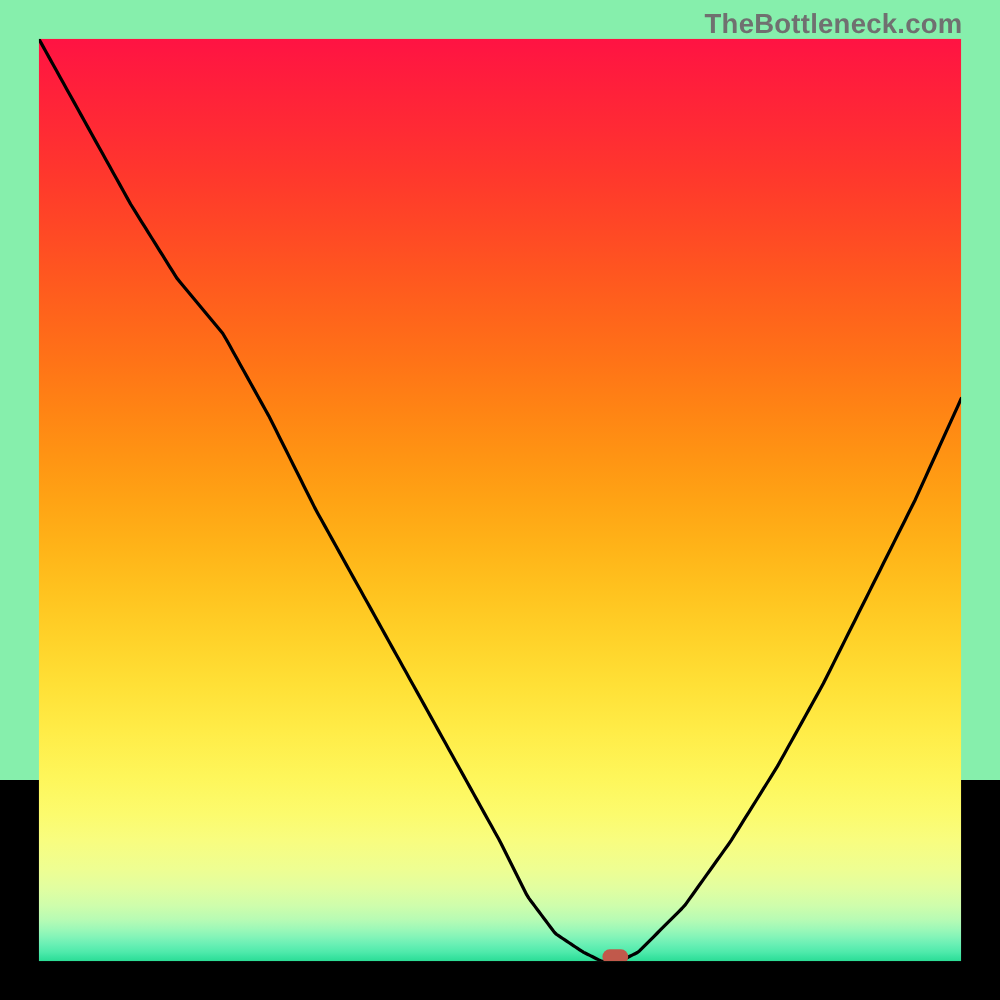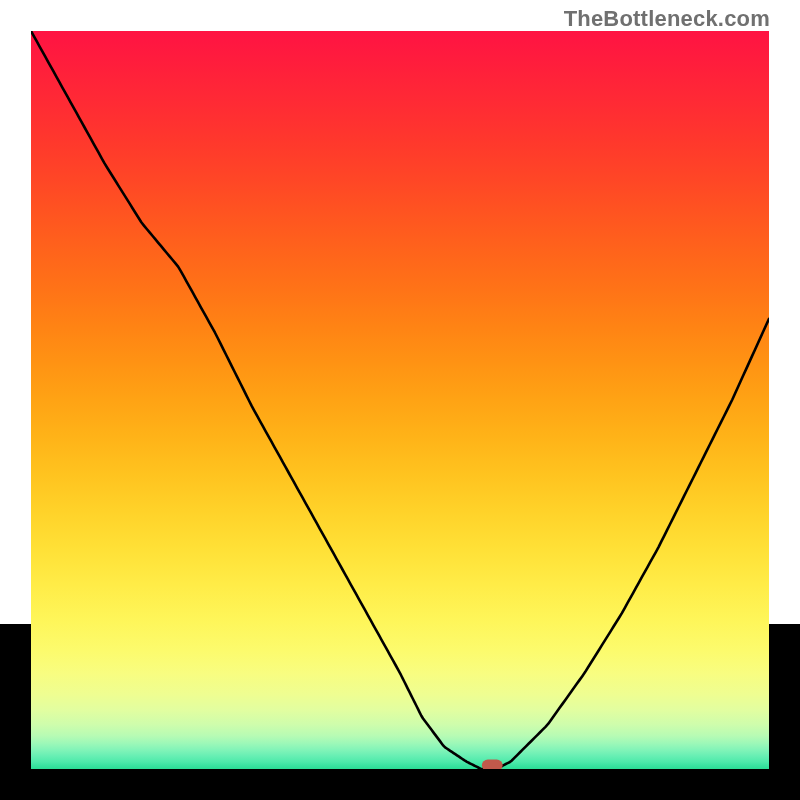--- a/index.html
+++ b/index.html
@@ -7,21 +7,21 @@
     padding: 0;
     width: 800px;
     height: 800px;
     background: #000;
     overflow: hidden;
   }
   .stage {
     position: relative;
     width: 800px;
     height: 624px;
-    background: #ffffff;
+    background: #86efac;
   }
   .plot-area {
     position: absolute;
     left: 31px;
     top: 31px;
     width: 738px;
     height: 738px;
     overflow: hidden;
   }
   .watermark {

